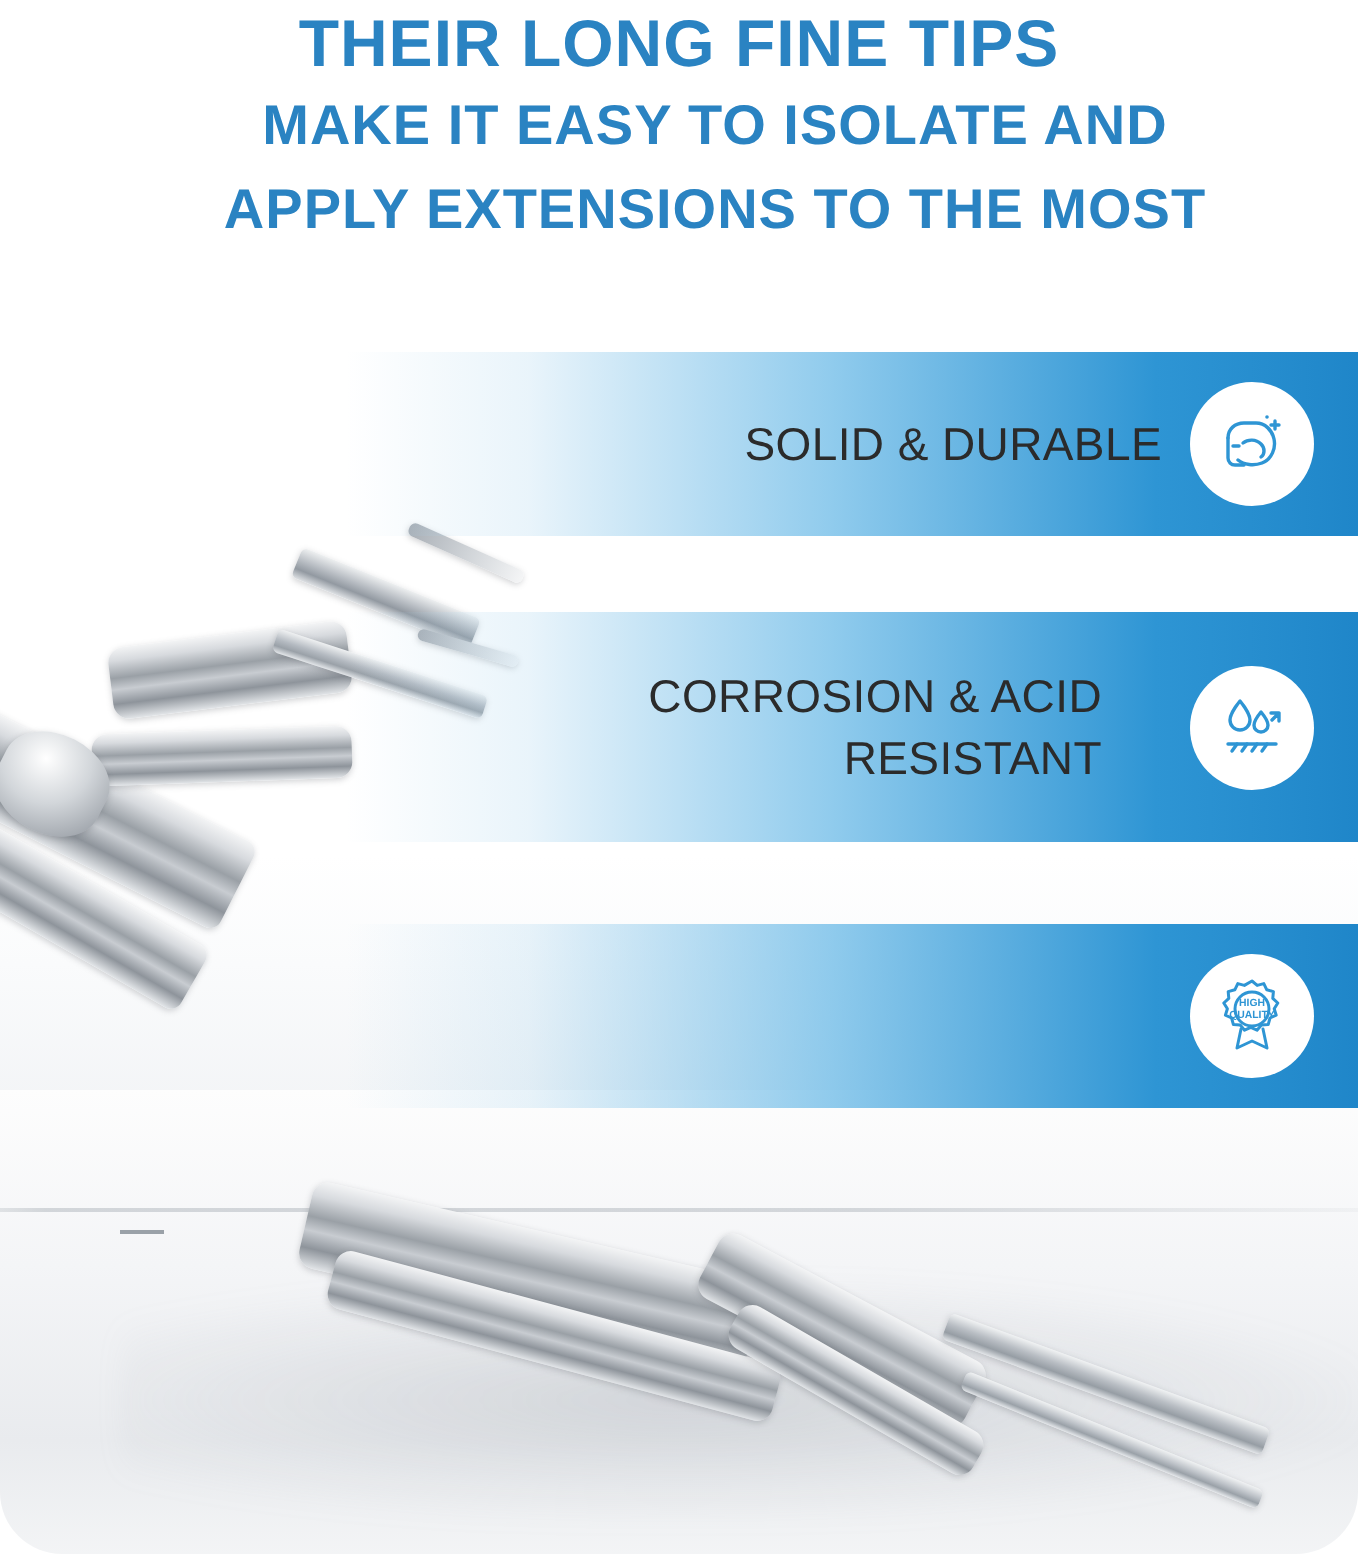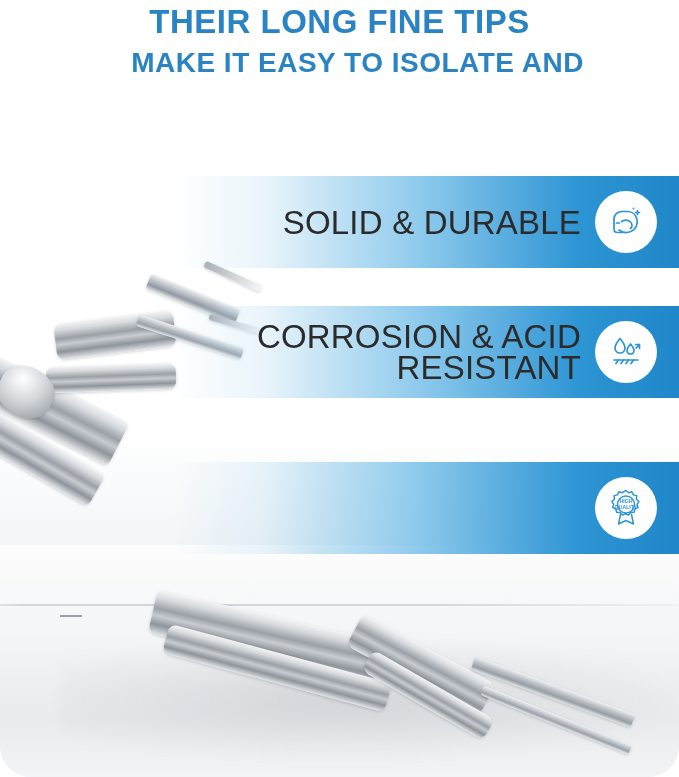--- a/index.html
+++ b/index.html
@@ -149,21 +149,21 @@
   .feature .bar-bg {
     position: absolute;
     right: 0; top: 0;
     height: 100%;
     background: linear-gradient(to right, rgba(255,255,255,0) 0%, rgba(168,212,238,0.25) 18%, rgba(107,186,231,0.75) 48%, #2e95d4 80%, #1f86c9 100%);
   }
   .feature .ftext {
     position: relative;
     z-index: 2;
     color: #2b2b2b;
-    font-size: 33px;
+    font-size: 23px;
     line-height: 31px;
     text-align: right;
     font-weight: normal;
     letter-spacing: 0.2px;
     padding-right: 14px;
     white-space: pre-line;
   }
   .feature .circle {
     position: relative;
     z-index: 2;
@@ -174,21 +174,21 @@
     margin-right: 22px;
     display: flex;
     align-items: center;
     justify-content: center;
     flex: 0 0 auto;
   }
   .feature .circle svg { display: block; }
 
   #feature-1 { top: 176px; right: 0; width: 679px; height: 92px; }
   #feature-1 .bar-bg { width: 506px; }
-  #feature-2 { top: 306px; right: 0; width: 679px; height: 92px; }
+  #feature-2 { top: 306px; right: 0; width: 679px; height: 115px; gap: 30px; }
   #feature-2 .bar-bg { width: 506px; }
   #feature-3 { top: 462px; right: 0; width: 679px; height: 92px; }
   #feature-3 .bar-bg { width: 506px; }
 </style>
 </head>
 <body>
 
 <div id="page">
 
   <div class="photo-bg">
@@ -216,20 +216,21 @@
       <div class="bar l3"></div>
       <div class="bar l6"></div>
     </div>
 
     <div class="tick-mark"></div>
   </div>
 
   <div class="headline">
     <div class="l1">THEIR LONG  FINE TIPS</div>
     <div class="l2">MAKE IT EASY TO ISOLATE AND</div>
+    <div class="l3">APPLY EXTENSIONS TO THE MOST</div>
   </div>
 
   <div class="feature" id="feature-1">
     <div class="bar-bg"></div>
     <div class="ftext">SOLID &amp; DURABLE</div>
     <div class="circle">
       <span>
         <svg width="40" height="40" viewBox="0 0 40 40" fill="none" stroke="#2e95d4" stroke-width="1.7" stroke-linecap="round" stroke-linejoin="round">
           <path d="M8 17 C8 12.5 11.5 9.5 16 9.5 L22 9.5 C26.5 9.5 30 13 31 17.5 C32 22 30 27.5 25 29.5 C21 31 16 30.5 13 28"></path>
           <path d="M8 17 L8 27 C8 29 9.5 30.5 11.5 30.5 L16 30.5"></path>

